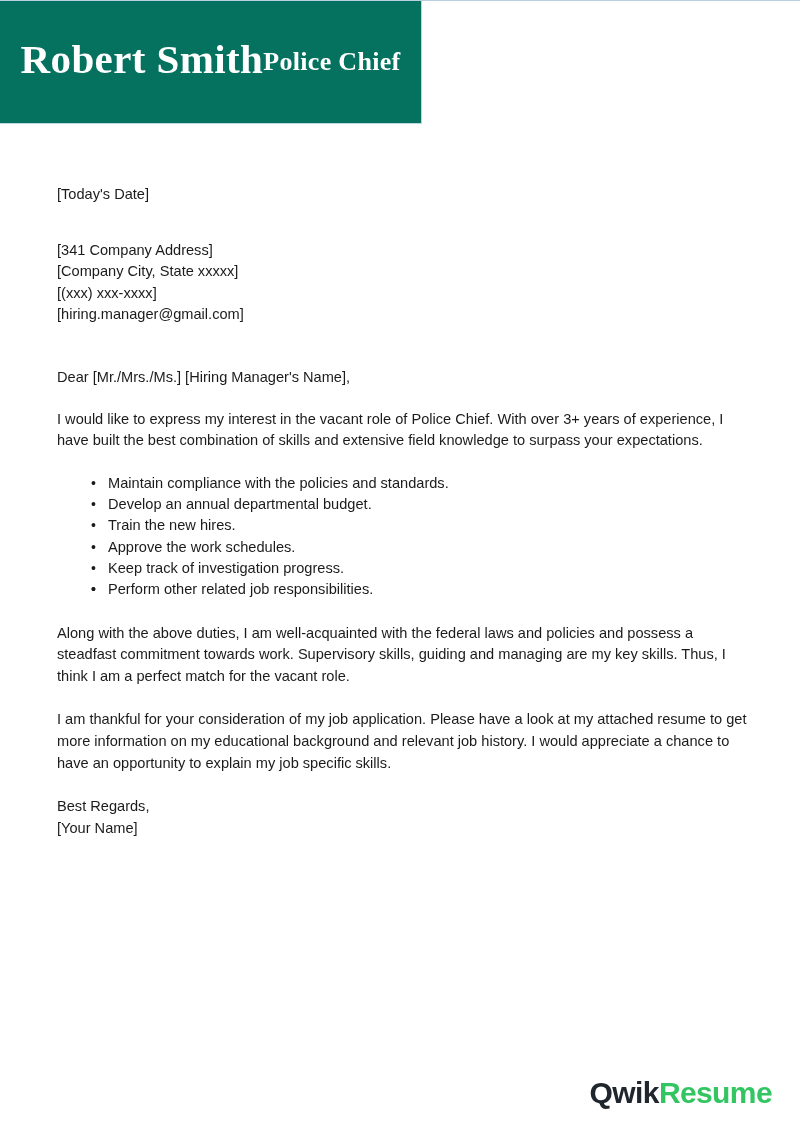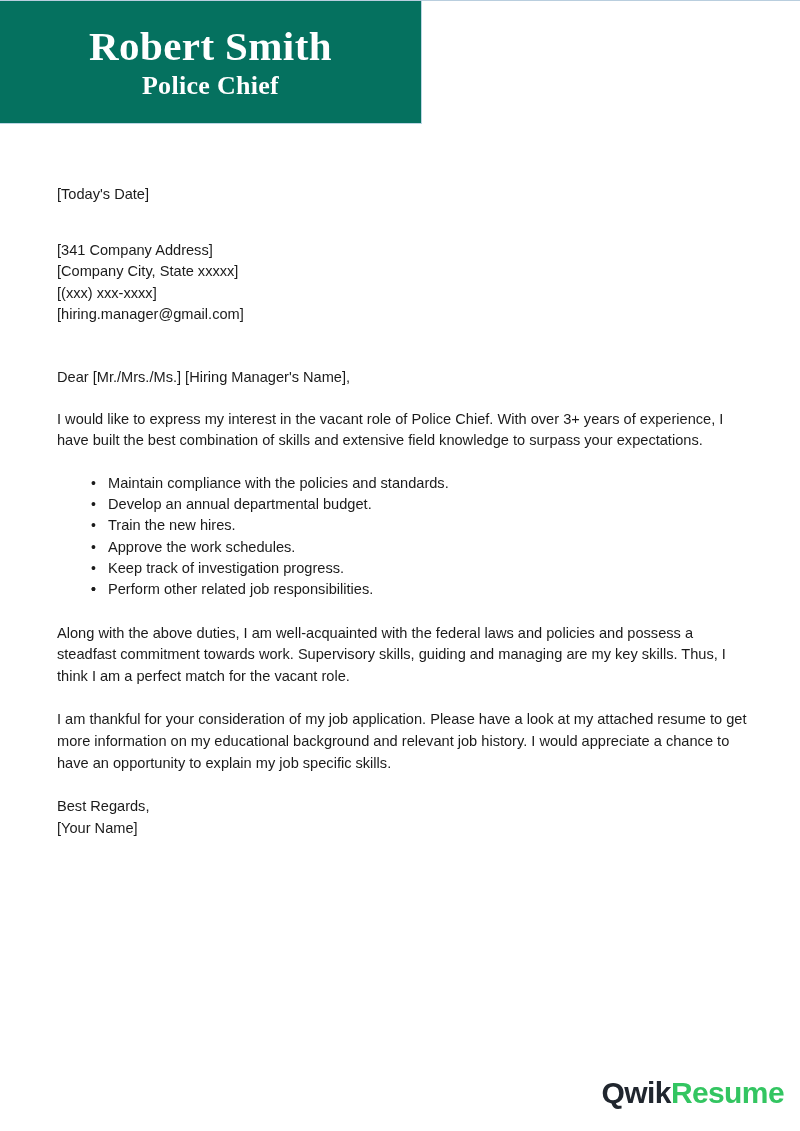--- a/index.html
+++ b/index.html
@@ -30,21 +30,21 @@
     position: absolute;
     left: 0;
     top: 0;
     width: 422px;
     height: 123px;
     background: #05715f;
     border-right: 1px solid #bcd6e4;
     border-bottom: 1px solid #bcd6e4;
     box-sizing: border-box;
     display: flex;
-    flex-direction: column;
+    flex-direction: row;
     align-items: center;
     justify-content: center;
   }
   .applicant-name {
     font-family: "Liberation Serif", serif;
     font-size: 41px;
     font-weight: 700;
     color: #ffffff;
     line-height: 1.05;
     letter-spacing: 0.4px;
@@ -132,21 +132,21 @@
     white-space: nowrap;
   }
   .footer-copy .copyright-symbol { margin-right: 1px; }
   .footer-link {
     color: #2a54c6;
     font-weight: 700;
     text-decoration: underline;
   }
   .brand-logo {
     position: absolute;
-    right: 16px;
+    right: 28px;
     top: 0px;
     font-size: 30px;
     font-weight: 700;
     letter-spacing: -0.6px;
     line-height: 40px;
     white-space: nowrap;
   }
   .brand-qwik { color: #20262e; }
   .brand-resume { color: #33c561; }
 </style>

